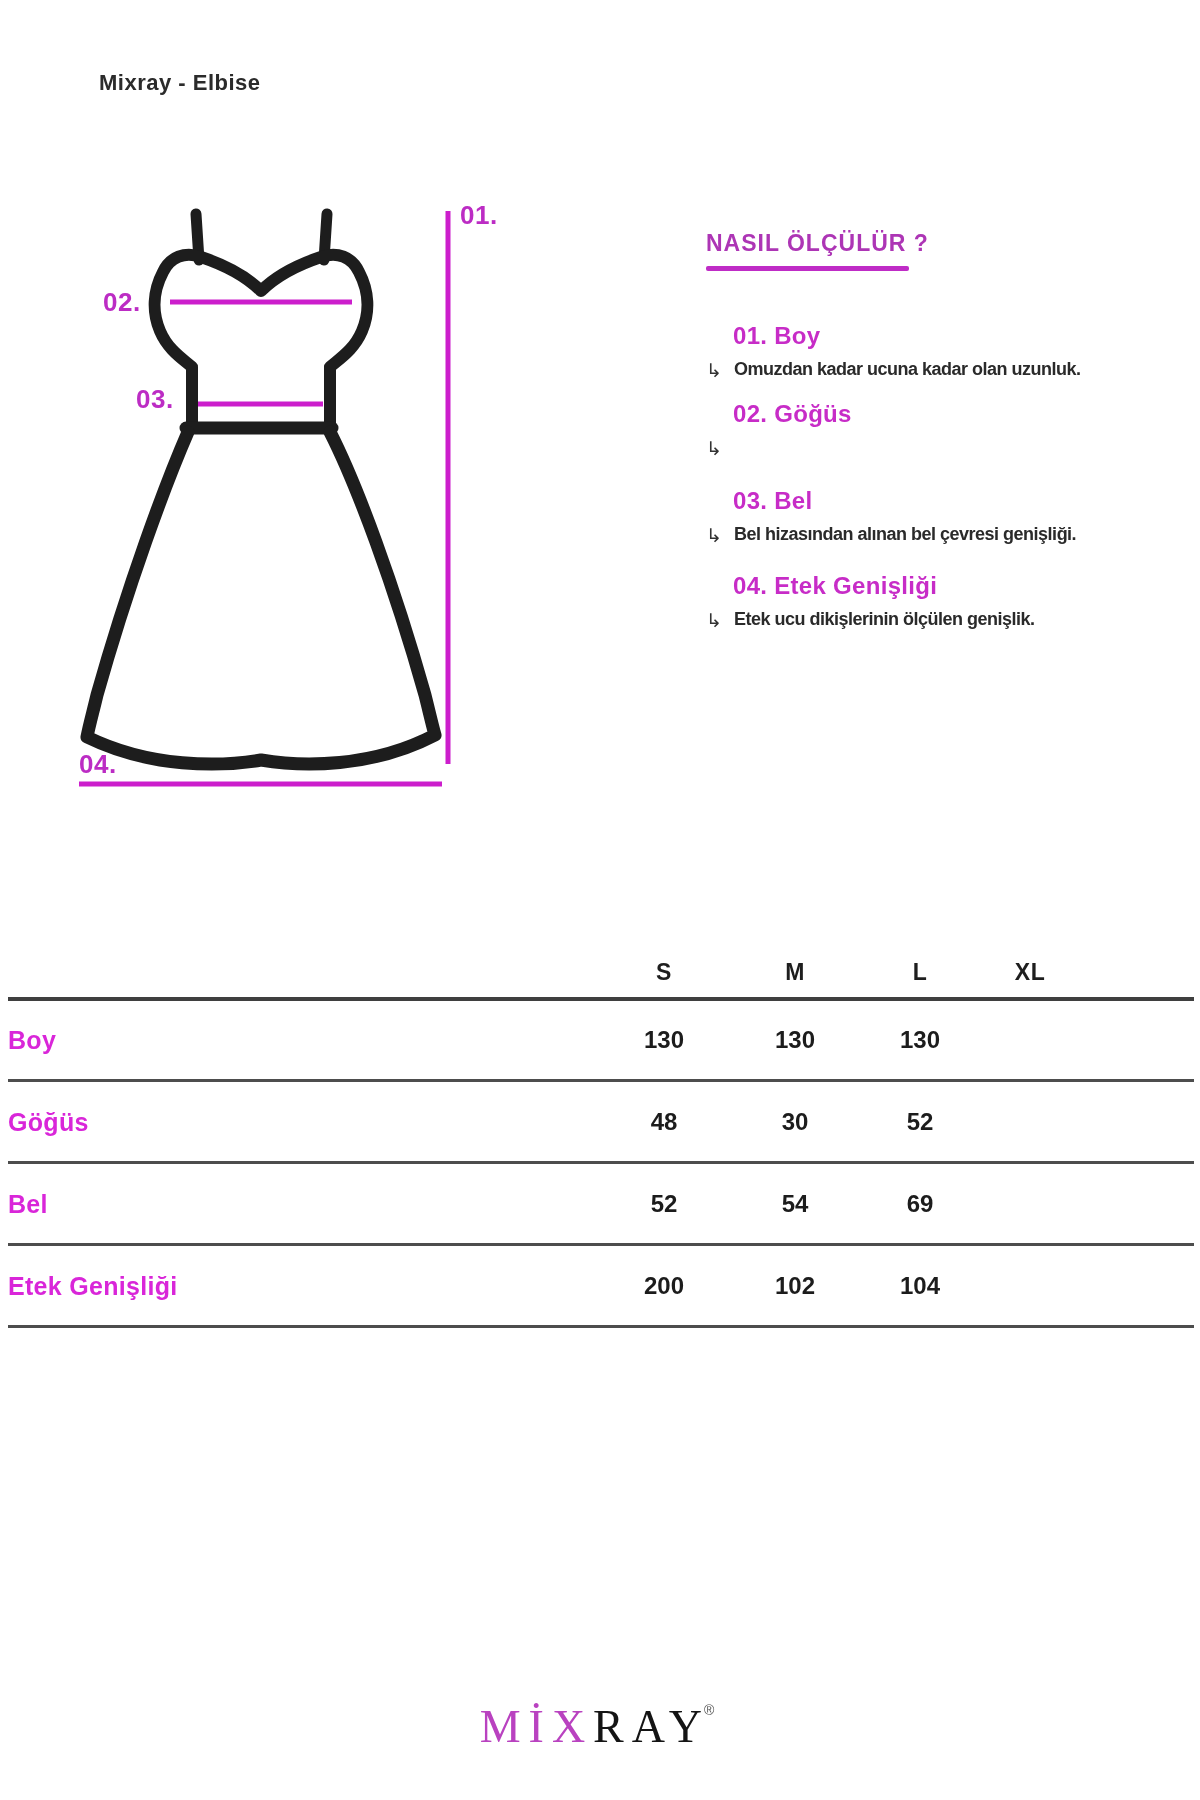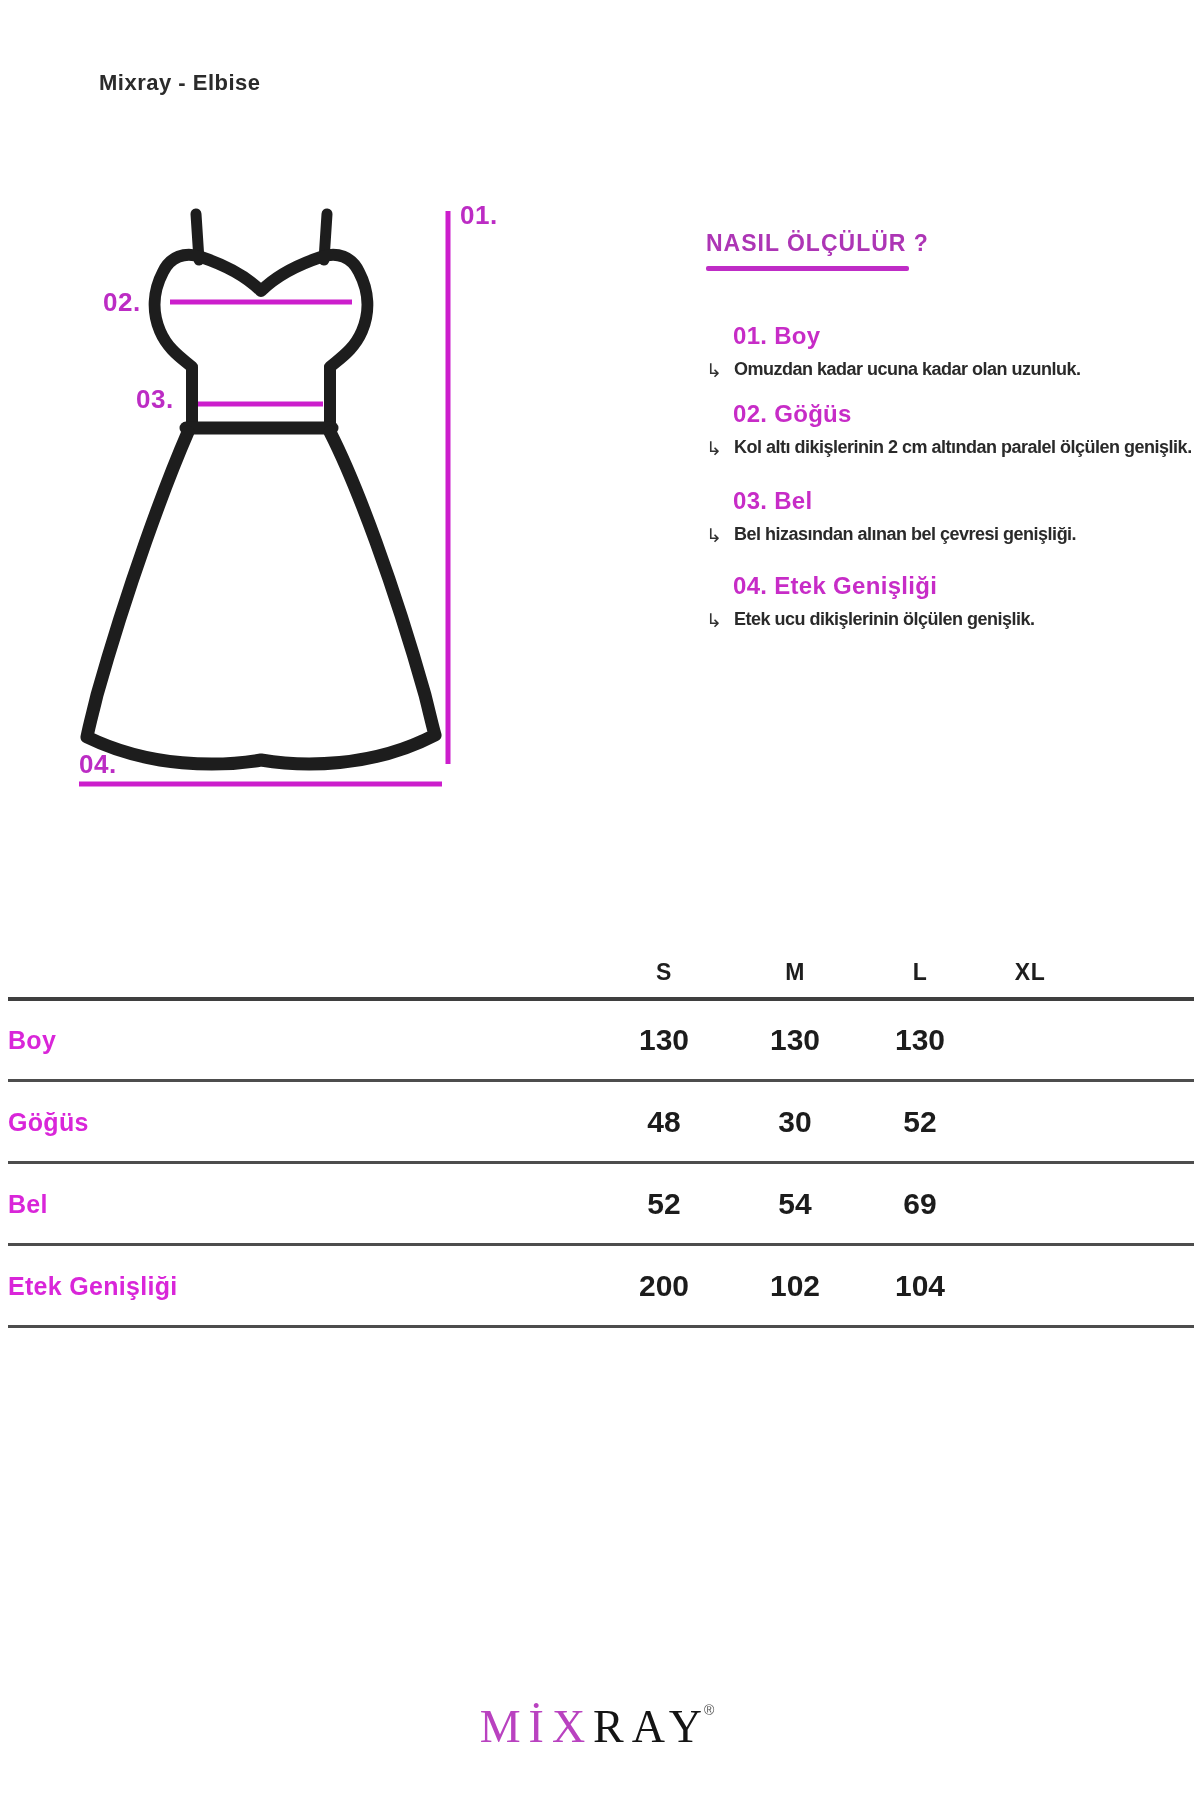--- a/index.html
+++ b/index.html
@@ -46,21 +46,21 @@
     top:952px;height:40px;line-height:40px;width:100px;text-align:center;
     font-size:23px;font-weight:700;color:#1e1e1e;letter-spacing:.5px;
   }
   .ch-s{left:614px;} .ch-m{left:745px;} .ch-l{left:870px;} .ch-xl{left:980px;}
   .row-label{
     left:8px;height:44px;line-height:44px;font-size:25px;font-weight:700;color:#d926d9;
     letter-spacing:.3px;white-space:nowrap;
   }
   .cell{
     height:44px;line-height:44px;width:110px;text-align:center;
-    font-size:30px;font-weight:700;color:#1c1c1c;
+    font-size:24px;font-weight:700;color:#1c1c1c;
   }
   .r1{top:1018px;} .r2{top:1100px;} .r3{top:1182px;} .r4{top:1264px;}
   .c-s{left:609px;} .c-m{left:740px;} .c-l{left:865px;} .c-xl{left:975px;}
 
   
   .brand{
     left:50%;top:1700px;transform:translateX(-50%);
     font-family:"Liberation Serif",serif;font-size:46px;white-space:nowrap;
   }
   .brand .mix{color:#b942c0;letter-spacing:8px;}
@@ -126,21 +126,20 @@
   </div>
 </div>
 
 <div class="abs htm-item item-2">
   <div class="item-title">
     <span>02.</span>
     <span>Göğüs</span>
   </div>
   <div class="item-desc">
     <span class="arrow">↳</span>
-    <span>Kol altı dikişlerinin 2 cm altından paralel ölçülen genişlik.</span>
   </div>
 </div>
 
 <div class="abs htm-item item-3">
   <div class="item-title">
     <span>03.</span>
     <span>Bel</span>
   </div>
   <div class="item-desc">
     <span class="arrow">↳</span>

